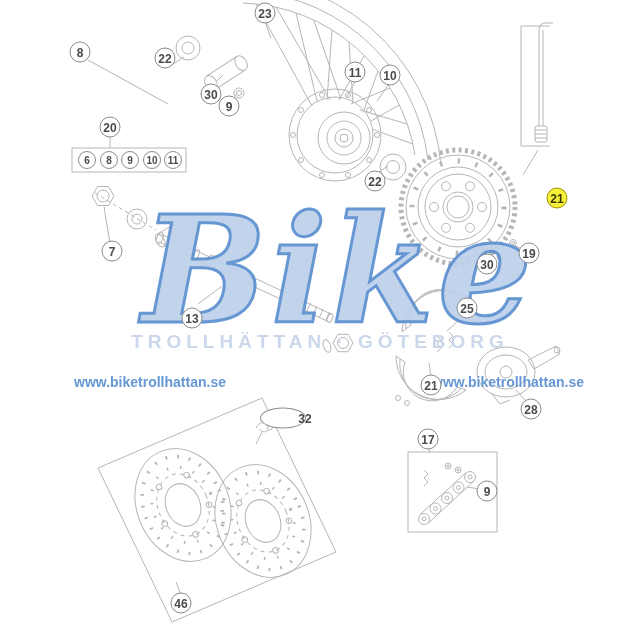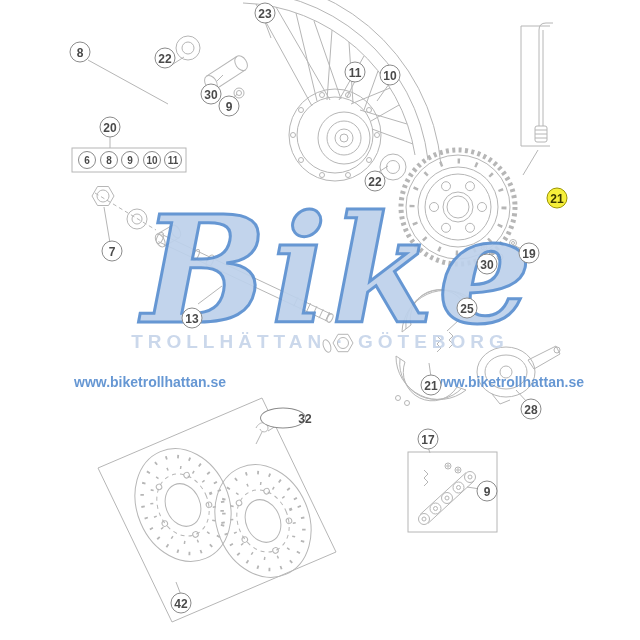--- a/index.html
+++ b/index.html
@@ -301,18 +301,18 @@
       <div class="callout" style="left: 375px; top: 181px;">22</div>
       <div class="callout highlight" style="left: 517px; top: 198px; margin-left: 40px;">21</div>
       <div class="callout" style="left: 487px; top: 264px;">30</div>
       <div class="callout" style="left: 529px; top: 253px;">19</div>
       <div class="callout" style="left: 112px; top: 251px;">7</div>
       <div class="callout" style="left: 192px; top: 311px; margin-top: 7px;">13</div>
       <div class="callout" style="left: 467px; top: 308px;">25</div>
       <div class="callout" style="left: 431px; top: 385px;">21</div>
       <div class="callout" style="left: 531px; top: 409px;">28</div>
       <div class="callout" style="left: 283px; top: 418px; padding-left: 44px;">32</div>
-      <div class="callout" style="left: 181px; top: 603px;">42</div>
+      <div class="callout" style="left: 181px; top: 603px;">46</div>
       <div class="callout" style="left: 428px; top: 439px;">17</div>
       <div class="callout" style="left: 487px; top: 491px;">9</div>
     </div>
 
 </div>
 
 </body></html>

